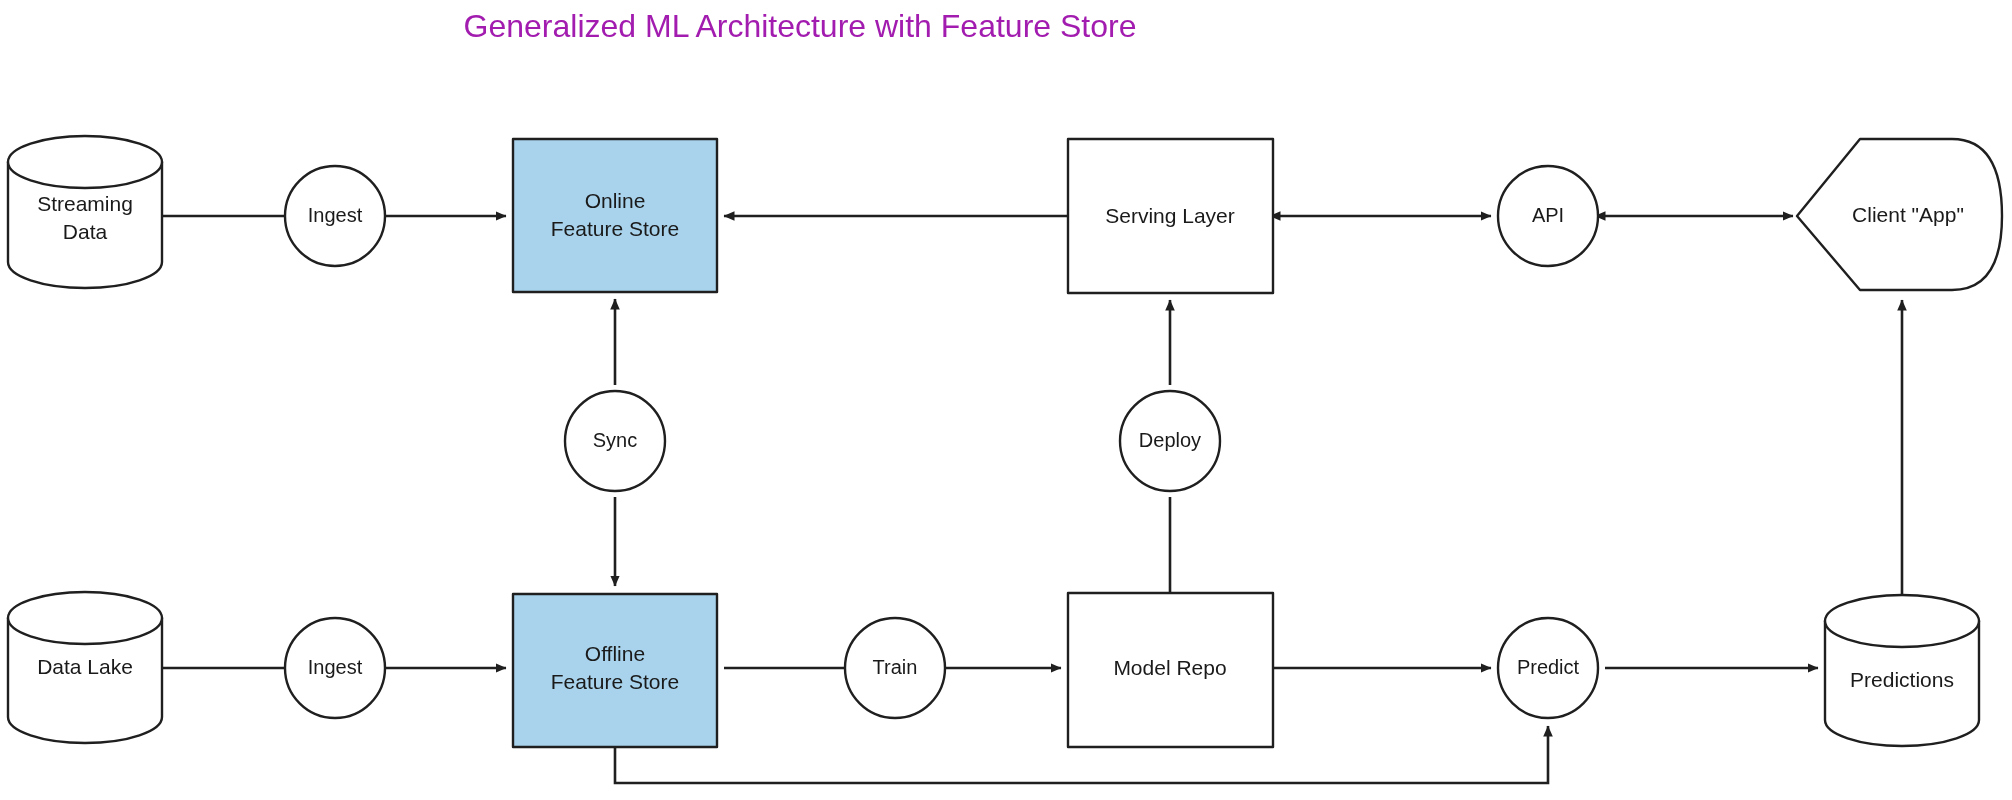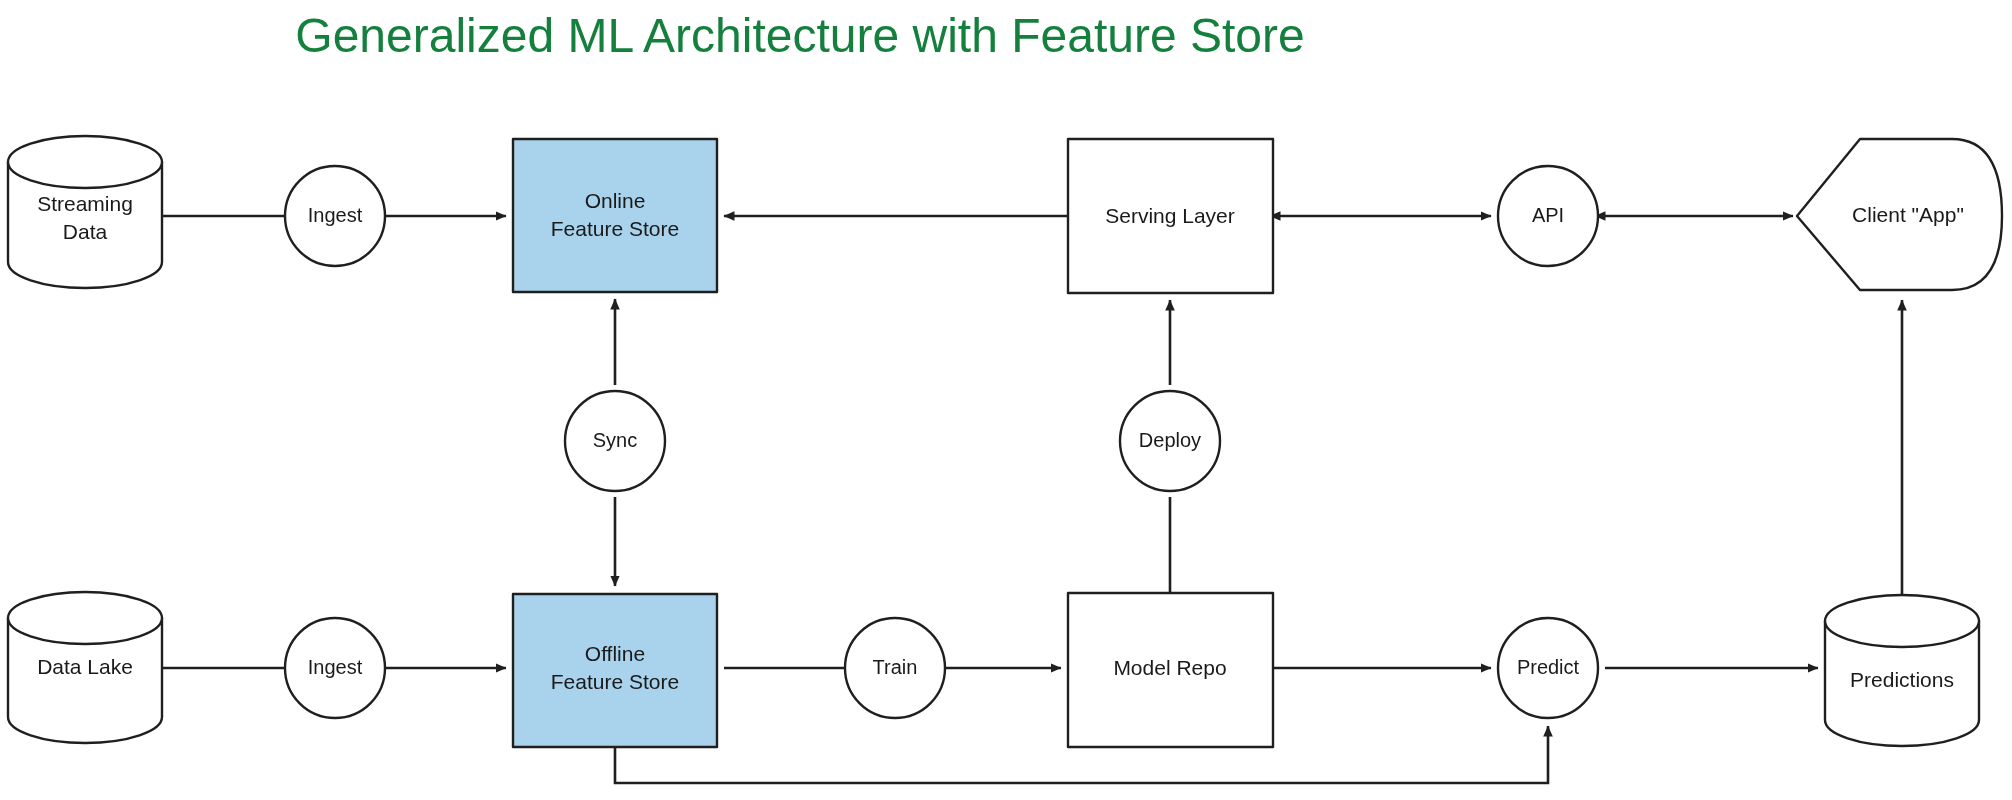--- a/index.html
+++ b/index.html
@@ -55,23 +55,23 @@
   .node-label.small {
     font-size: 20px;
   }
   .diagram-title {
     position: absolute;
     left: 0;
     top: 8px;
     width: 1600px;
     text-align: center;
     font-family: "Liberation Sans", sans-serif;
-    font-size: 48px;
+    font-size: 32px;
     font-weight: 400;
-    color: #15803d;
+    color: #a21caf;
     letter-spacing: 0px;
     white-space: nowrap;
   }
 </style>
 </head>
 <body>
 
 <div id="canvas">
 
   <div class="diagram-title">Generalized ML Architecture with Feature Store</div>

